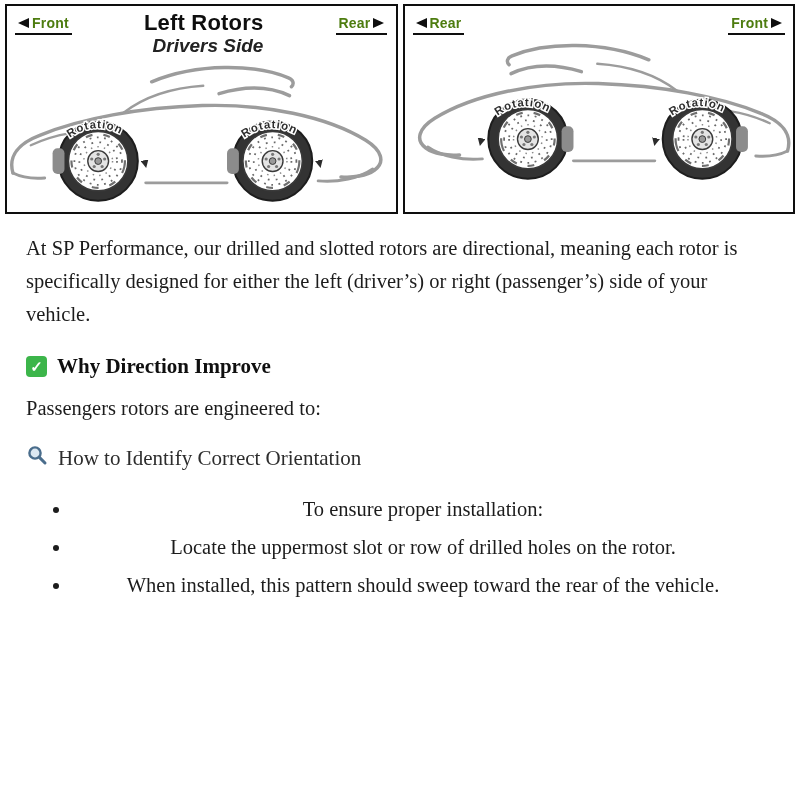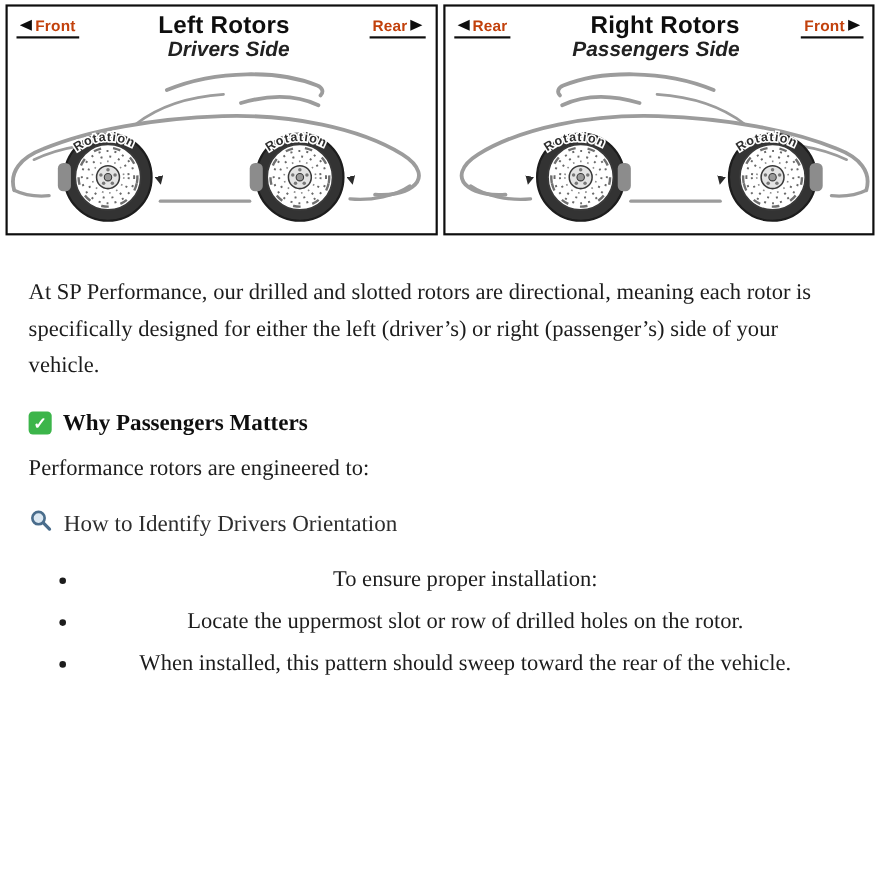--- a/index.html
+++ b/index.html
@@ -16,32 +16,32 @@
   .panel-header {
     display:flex; justify-content:space-between; align-items:flex-start;
     padding:6px 8px 0 8px;
     font-family:"Liberation Sans", sans-serif;
   }
   .dir {
     display:flex; align-items:center; gap:3px;
     border-bottom:2.5px solid #0e0e0e;
     padding:0 3px 2px 3px; margin-top:3px;
   }
-  .dir-text { font-weight:bold; font-size:14px; letter-spacing:.2px; color:#c2410c; }
+  .dir-text { font-weight:bold; font-size:14px; letter-spacing:.2px; color:#4d7c0f; }
   .tri { width:0; height:0; border-top:5px solid transparent; border-bottom:5px solid transparent; display:inline-block; }
   .tri-left  { border-right:11px solid #0e0e0e; }
   .tri-right { border-left:11px solid #0e0e0e; }
   .title-block { text-align:right; margin-top:-2px; }
   .panel-title { font-size:22px; font-weight:bold; color:#0e0e0e; letter-spacing:.2px; }
   .panel-subtitle { font-size:19px; font-weight:bold; font-style:italic; color:#222; margin-top:-1px; }
   .car-svg { display:block; width:100%; height:auto; margin-top:1px; }
 
   
   .content { padding:18px 26px 0 26px; }
-  .intro { font-size:20.5px; line-height:1.6; color:#1c1c1c;margin-top:18px; }
+  .intro { font-size:20.5px; line-height:1.6; color:#1c1c1c; }
   .section-h {
     display:flex; align-items:center; gap:10px;
     font-size:21px; margin-top:24px;
   }
   .section-h .h-text-bold { font-weight:bold; color:#0f0f0f; }
   .section-h .h-text-reg  { font-weight:normal; color:#2d2d2d; }
   .check-badge {
     width:21px; height:21px; border-radius:4px;
     background:#3cb54a; color:#ffffff;
     display:inline-flex; align-items:center; justify-content:center;
@@ -124,24 +124,20 @@
       </text>
     </svg>
   </div>
 
   <div class="panel">
     <div class="panel-header">
       <div class="dir">
         <span class="tri tri-left"></span>
         <span class="dir-text">Rear</span>
       </div>
-      <div class="title-block">
-        <div class="panel-title">Right Rotors</div>
-        <div class="panel-subtitle">Passengers Side</div>
-      </div>
       <div class="dir">
         <span class="dir-text">Front</span>
         <span class="tri tri-right"></span>
       </div>
     </div>
 
     <svg class="car-svg" viewBox="0 0 392 152">
       <defs>
         <path id="rotPathR1" d="M 80,98 A 46 46 0 0 1 164,98" fill="none"></path>
         <path id="rotPathR2" d="M 256,98 A 46 46 0 0 1 340,98" fill="none"></path>
@@ -174,34 +170,34 @@
     </svg>
   </div>
 </div>
 
 <div class="content">
 
   <p class="intro">At SP Performance, our drilled and slotted rotors are directional, meaning each rotor is specifically designed for either the left (driver’s) or right (passenger’s) side of your vehicle.</p>
 
   <div class="section-h">
     <span class="check-badge">✓</span>
-    <span class="h-text-bold">Why Passengers Matters</span>
-  </div>
-
-  <p class="lead">Performance rotors are engineered to:</p>
+    <span class="h-text-bold">Why Direction Improve</span>
+  </div>
+
+  <p class="lead">Passengers rotors are engineered to:</p>
 
 
   <div class="section-h">
     <span class="mag-icon">
       <svg width="22" height="22" viewBox="0 0 22 22">
         <circle cx="9" cy="9" r="5.6" fill="#dce8f2" stroke="#4a6d8c" stroke-width="2.4"></circle>
         <line x1="13.4" y1="13.4" x2="19" y2="19" stroke="#4a6d8c" stroke-width="3" stroke-linecap="round"></line>
       </svg>
     </span>
-    <span class="h-text-reg">How to Identify Drivers Orientation</span>
+    <span class="h-text-reg">How to Identify Correct Orientation</span>
   </div>
 
   <ul style="margin-top:22px;text-align:center;">
     <li>To ensure proper installation:</li>
     <li>Locate the uppermost slot or row of drilled holes on the rotor.</li>
     <li>When installed, this pattern should sweep toward the rear of the vehicle.</li>
   </ul>
 
 </div>
 

